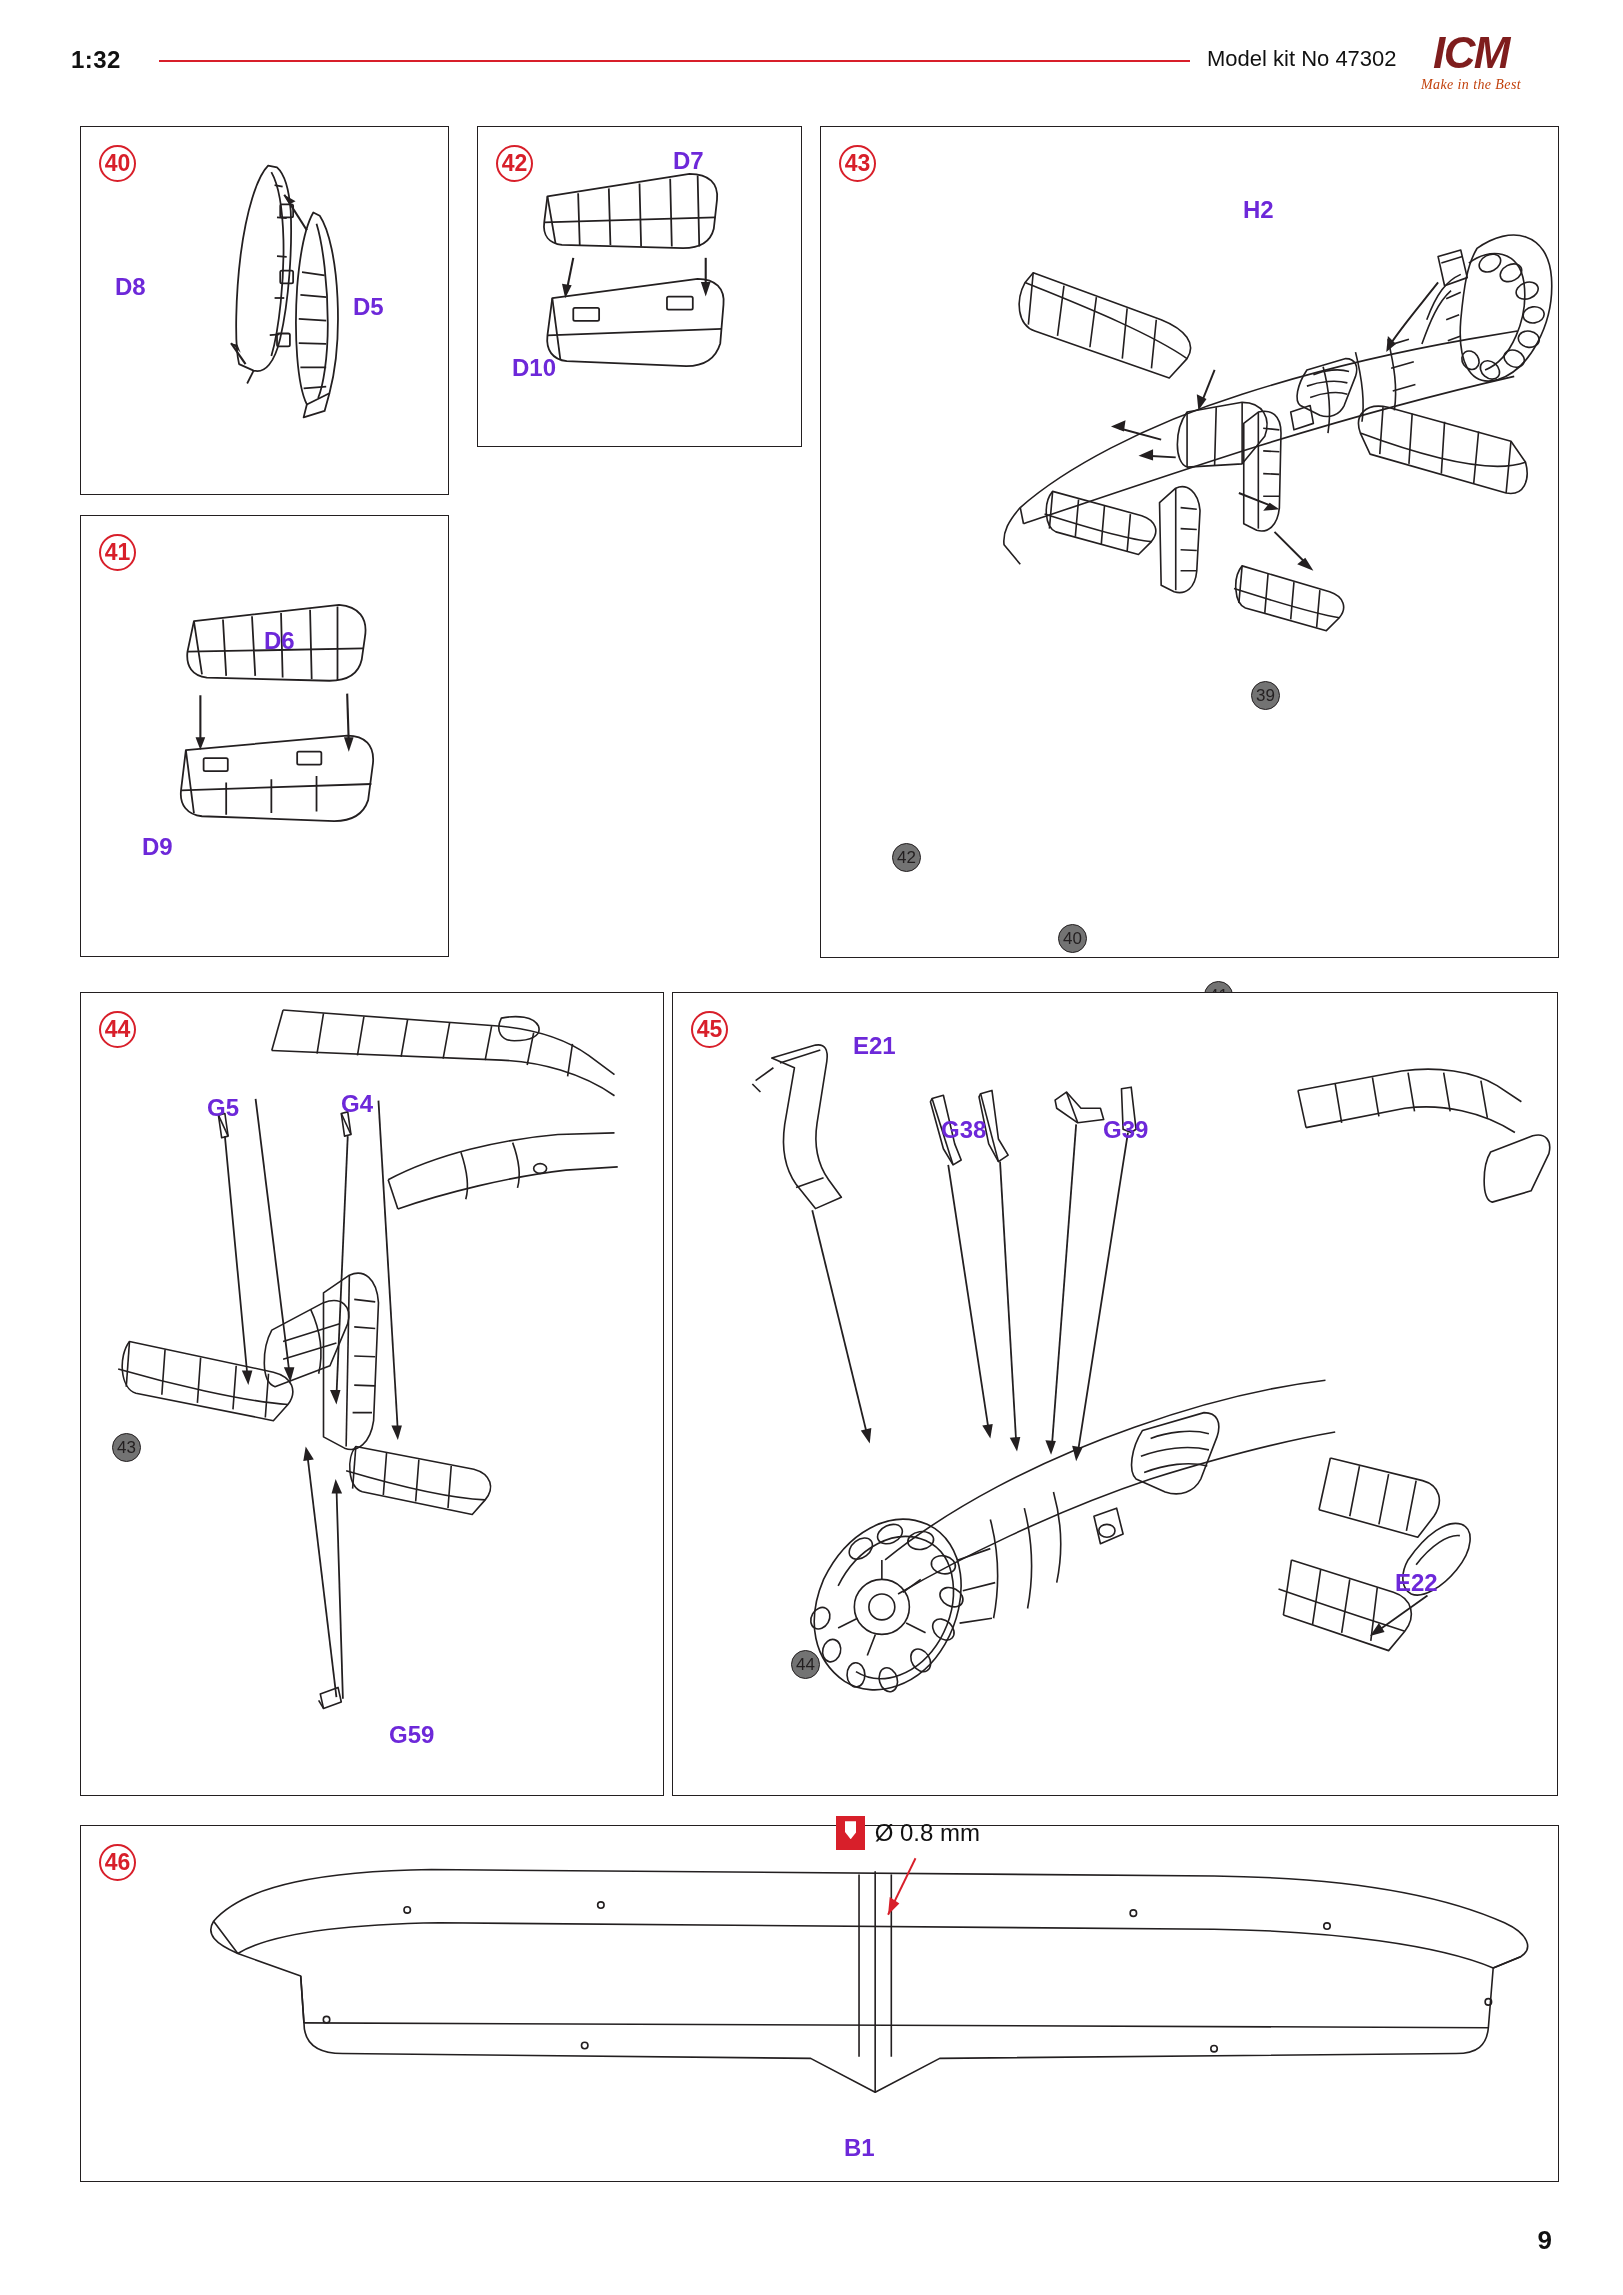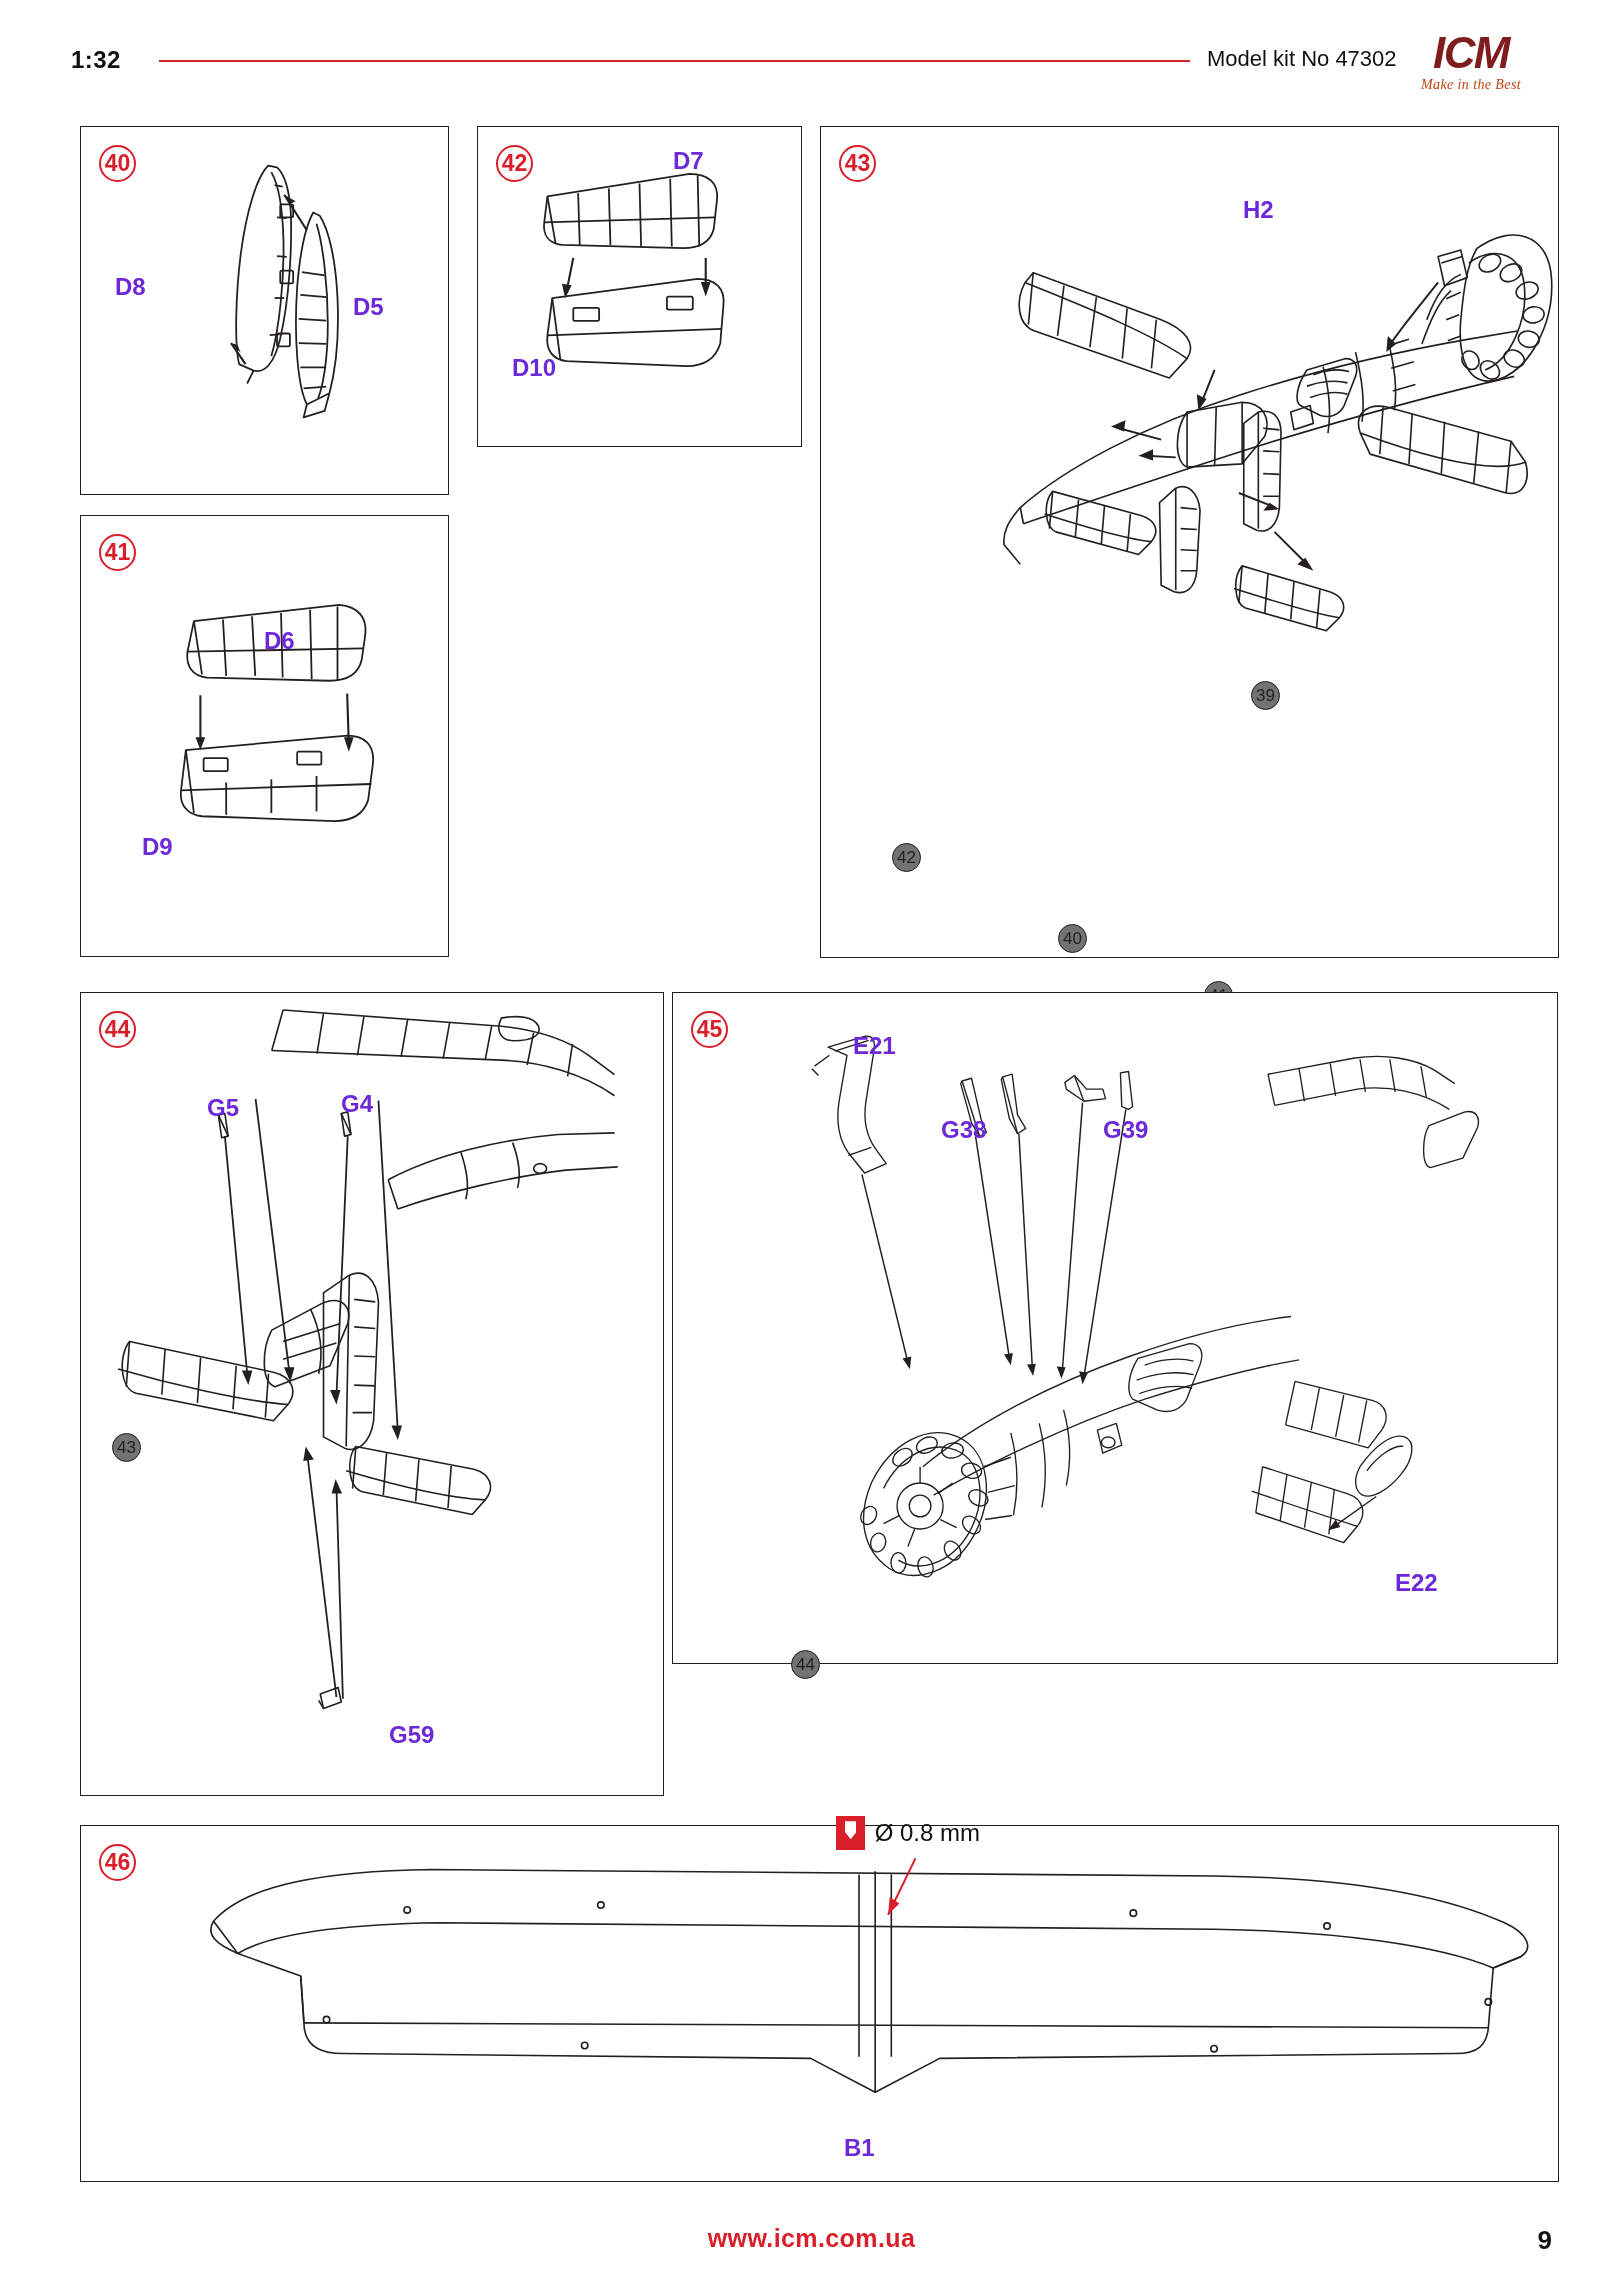--- a/index.html
+++ b/index.html
@@ -441,21 +441,21 @@
         <polygon points="315,600 323,618 310,618" fill="#231f20" stroke="none"></polygon>
       </g>
     </svg>
     <div class="step-badge" style="left:18px; top:18px;">44</div>
     <div class="part-label" style="left:126px; top:101px;">G5</div>
     <div class="part-label" style="left:260px; top:97px;">G4</div>
     <div class="part-label" style="left:308px; top:728px;">G59</div>
     <div class="ref-badge" style="left:31px; top:440px;">43</div>
   </div>
 
-  <div class="panel" style="left:672px; top:992px; width:886px; height:672px;padding-left:28px;">
+  <div class="panel" style="left:672px; top:992px; width:886px; height:804px;padding-left:28px;">
     <svg class="art" viewBox="0 0 1092 990">
       <g fill="none" stroke="#231f20" stroke-width="2" stroke-linejoin="round">
 
         <path d="M122,80 L176,64 C188,62 192,70 190,84 L178,160 C174,186 178,210 192,230 L208,252 L176,266 L152,236 C138,216 134,190 138,162 L150,92 Z"></path>
         <path d="M132,86 L182,70"></path>
         <path d="M152,240 L186,228"></path>
         <path d="M102,108 L124,92"></path>
         <path d="M98,112 L108,122"></path>
 
         <path d="M320,130 L334,126 L348,186 L356,206 L346,212 L334,192 L318,134 Z"></path>
@@ -572,17 +572,16 @@
       </g>
     </svg>
     <div class="step-badge" style="left:18px; top:18px;">46</div>
     <div class="drill-callout" style="left:755px; top:-9.7px;">
       <div class="drill-icon"></div>
       <div class="drill-text">Ø 0.8 mm</div>
     </div>
     <div class="part-label" style="left:763px; top:308px;">B1</div>
   </div>
 
-  <div class="footer-url">www.icm.com.ua</div>
   <div class="page-num">9</div>
 
 </div>
 
 
 </body></html>

